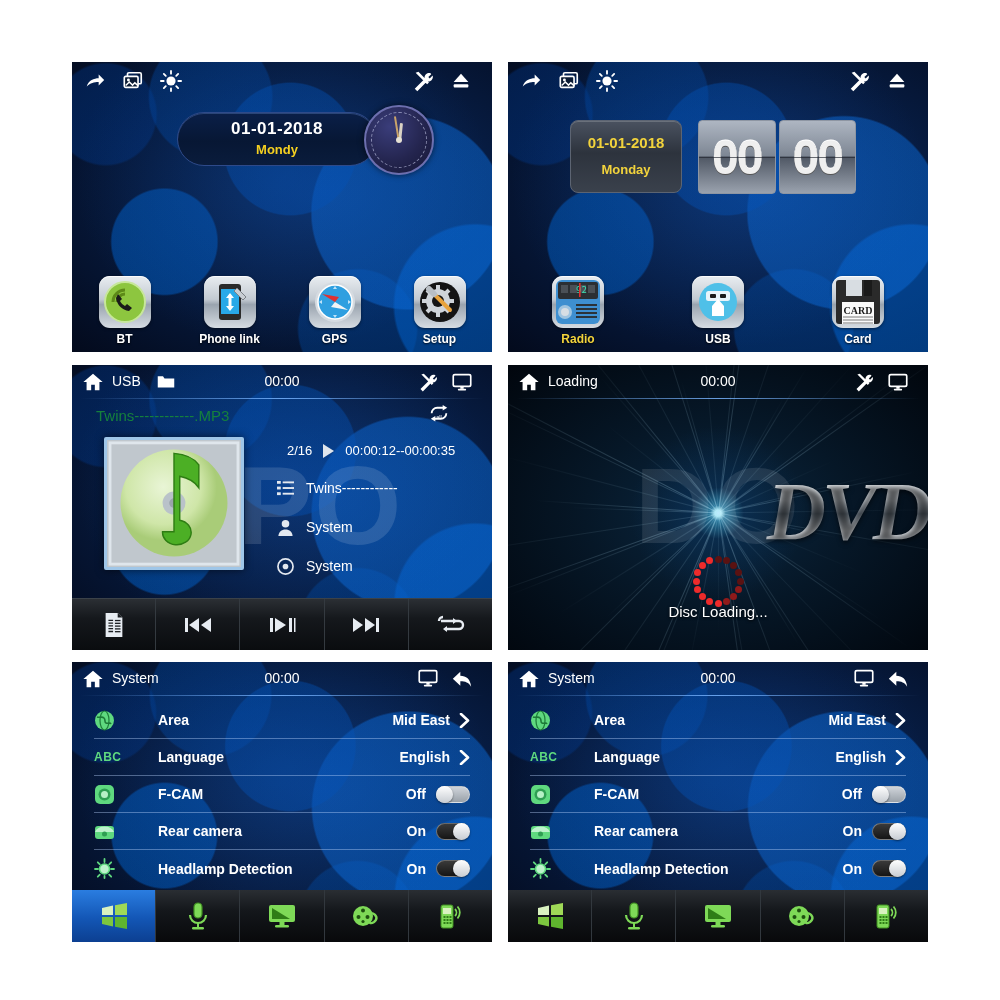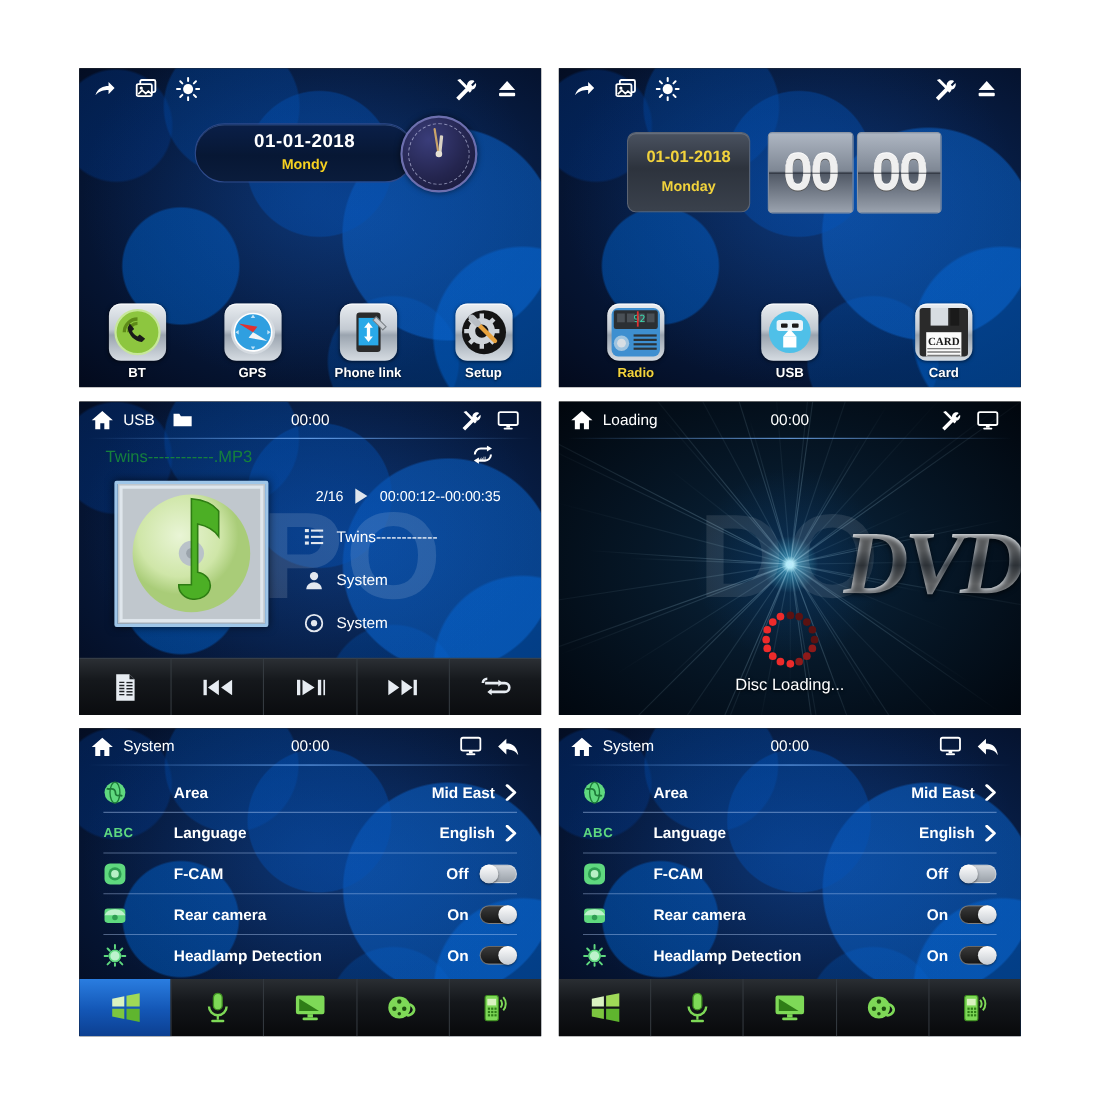--- a/index.html
+++ b/index.html
@@ -139,21 +139,21 @@
   .ray{ position:absolute; left:50%; top:52%; width:1px; height:300px; transform-origin:top center;
     background:linear-gradient(180deg, rgba(190,235,255,.55), rgba(190,235,255,0)); }
   .dvdlogo{ position:absolute; left:0; right:0; top:100px; text-align:right;
     font-family:"Liberation Serif", serif; font-style:italic; font-weight:bold;
     font-size:82px; letter-spacing:-4px;
     background:linear-gradient(180deg,#ffffff 0%, #cfd6dd 38%, #6e7a86 52%, #e8edf2 70%, #8e99a4 100%);
     -webkit-background-clip:text; background-clip:text; color:transparent;
     text-shadow:0 2px 5px rgba(0,0,0,.6); }
   .spinner{ position:absolute; left:50%; top:188px; width:56px; height:56px; margin-left:-28px; }
   .sdot{ position:absolute; width:7px; height:7px; border-radius:50%; }
-  .loadtxt{ position:absolute; left:0; right:0; top:249px; text-align:center;
+  .loadtxt{ position:absolute; left:0; right:0; top:238px; text-align:center;
     font-size:15px; color:#fff; text-shadow:0 1px 3px rgba(0,0,0,.9); }
   .wm{ position:absolute; left:50%; top:50%; transform:translate(-50%,-52%);
     font-size:108px; font-weight:bold; color:rgba(255,255,255,.10);
     letter-spacing:2px; white-space:nowrap; pointer-events:none;
     font-family:"Liberation Sans", sans-serif; }
   .wm-p3{ font-size:112px; color:rgba(255,255,255,.13); }
 
   
   .setlist{ position:absolute; left:0; right:0; top:40px; bottom:52px; padding:0 22px; }
   .setrow{ position:relative; height:37px; display:flex; align-items:center;
@@ -245,45 +245,45 @@
               <path d="M14 26a12 12 0 0 1 12-12" fill="none" stroke="#5d8a18" stroke-width="3"></path>
               <path d="M18 26a8 8 0 0 1 8-8" fill="none" stroke="#5d8a18" stroke-width="3"></path>
               <path d="M17 22c1 7 6 12 13 13l3-3-5-4-2 2c-2-1-4-3-5-5l2-2-4-5z" fill="#1a1a1a"></path>
             </svg>
         </div>
         <div class="applbl">BT</div>
       </div>
       <div class="app">
         <div class="appico">
           <svg viewBox="0 0 52 52">
+              <rect x="15" y="8" width="22" height="36" rx="3" fill="#2b2b2b"></rect>
+              <rect x="17" y="13" width="18" height="25" fill="#29a9e8"></rect>
+              <path d="M26 17l4 5h-2.5v4h-3v-4H22zM26 35l-4-5h2.5v-4h3v4H30z" fill="#fff"></path>
+              <path d="M33 12l9 9-3 3-9-9z" fill="#c9ced4" stroke="#7a8086"></path>
+            </svg>
+        </div>
+        <div class="applbl">Phone link</div>
+      </div>
+      <div class="app">
+        <div class="appico">
+          <svg viewBox="0 0 52 52">
               <circle cx="26" cy="26" r="20" fill="#d5dbe1"></circle>
               <circle cx="26" cy="26" r="17" fill="#2f9fe0"></circle>
               <circle cx="26" cy="26" r="17" fill="none" stroke="#fff" stroke-width="1.5"></circle>
               <path d="M26 26L13 18l17 3z" fill="#e03030"></path>
               <path d="M26 26l13 8-17-3z" fill="#f2f4f6"></path>
               <g fill="#bfe2f7">
                 <path d="M26 10l2 3h-4z"></path>
                 <path d="M26 42l-2-3h4z"></path>
                 <path d="M10 26l3-2v4z"></path>
                 <path d="M42 26l-3 2v-4z"></path>
               </g>
             </svg>
         </div>
         <div class="applbl">GPS</div>
-      </div>
-      <div class="app">
-        <div class="appico">
-          <svg viewBox="0 0 52 52">
-              <rect x="15" y="8" width="22" height="36" rx="3" fill="#2b2b2b"></rect>
-              <rect x="17" y="13" width="18" height="25" fill="#29a9e8"></rect>
-              <path d="M26 17l4 5h-2.5v4h-3v-4H22zM26 35l-4-5h2.5v-4h3v4H30z" fill="#fff"></path>
-              <path d="M33 12l9 9-3 3-9-9z" fill="#c9ced4" stroke="#7a8086"></path>
-            </svg>
-        </div>
-        <div class="applbl">Phone link</div>
       </div>
       <div class="app">
         <div class="appico">
           <svg viewBox="0 0 52 52">
               <circle cx="26" cy="26" r="20" fill="#141414"></circle>
               <g fill="#cfd4d9">
                 <circle cx="24" cy="25" r="12"></circle>
               </g>
               <circle cx="24" cy="25" r="6" fill="#141414"></circle>
               <g stroke="#cfd4d9" stroke-width="4">

